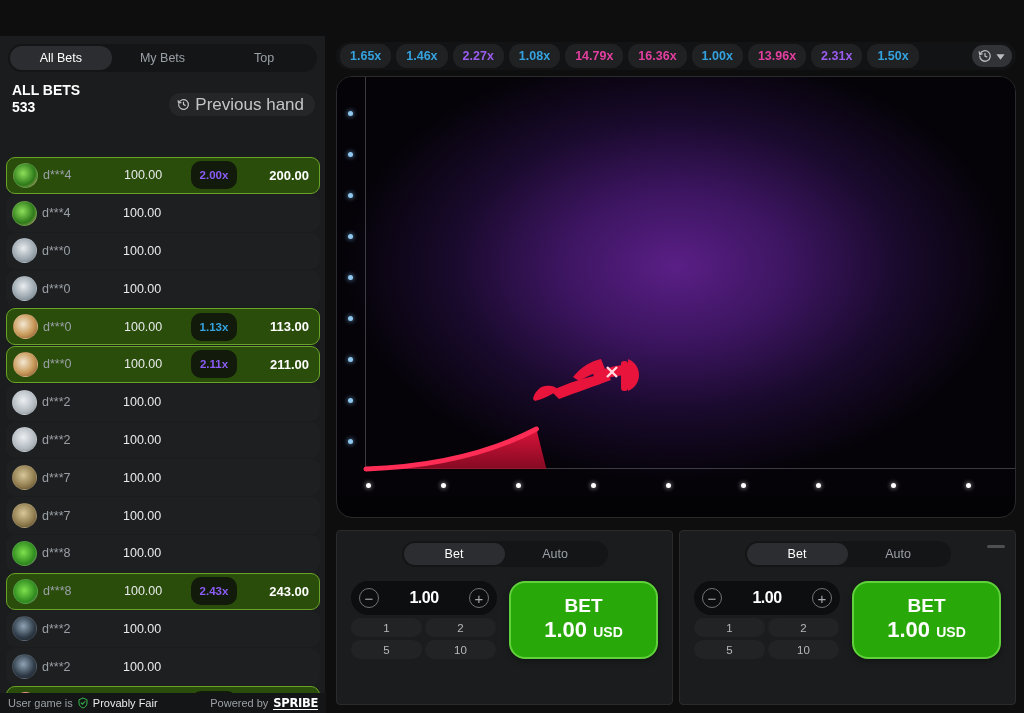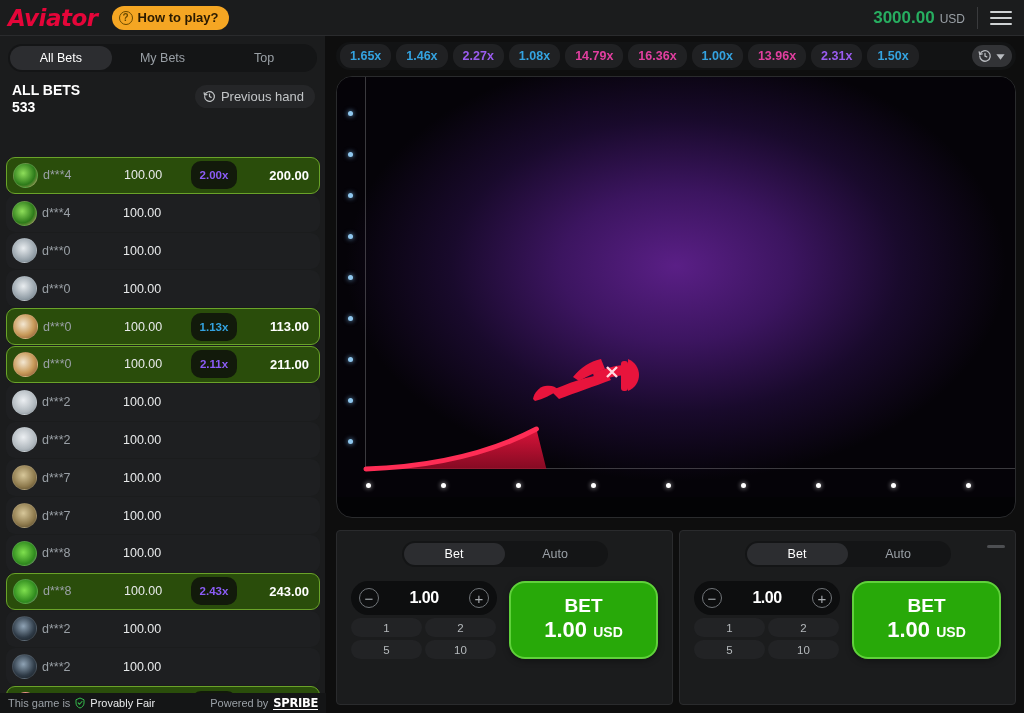--- a/index.html
+++ b/index.html
@@ -68,22 +68,22 @@
   .tab.active { background: #2c2d30; color: #fff; }
 
   .allbets-head {
     display: flex; align-items: flex-start; justify-content: space-between;
     padding: 10px 10px 2px 12px;
   }
   .allbets-title { font-size: 14px; font-weight: bold; color: #fff; line-height: 17px; }
   .prevhand {
     background: #252628; border-radius: 13px; height: 23px;
     display: flex; align-items: center; gap: 5px;
-    padding: 0 11px 0 8px; color: #c3c6c8; font-size: 13px;
-    cursor: pointer; margin-top: 3px;
+    padding: 0 11px 0 8px; color: #c3c6c8; font-size: 17px;
+    cursor: pointer; margin-top: 11px;
   }
   .clock-ic { width: 13px; height: 13px; }
 
   .colhead {
     display: flex; align-items: center; height: 20px;
     border-top: 1px solid #2a2b2d; border-bottom: 1px solid #2a2b2d;
     color: #7d8186; font-size: 11.5px; padding: 0 10px 0 12px;
     margin-top: 4px;
   }
   .ch-user { width: 106px; }
@@ -240,38 +240,20 @@
   }
   .betbtn .bl { color: #fff; font-size: 19px; font-weight: bold; line-height: 22px; }
   .betbtn .bv { color: #fff; font-size: 22px; font-weight: bold; line-height: 25px; }
   .betbtn .bv em { font-style: normal; font-size: 14px; }
 </style>
 </head>
 <body>
 
 <div class="app">
 
-  <div class="topbar">
-    <div class="logo">Aviator</div>
-    <div class="howto">
-      <span class="q">?</span>
-      <span>How to play?</span>
-    </div>
-    <div class="topright">
-      <div>
-        <span class="balance">3000.00</span><span class="balance-cur">USD</span>
-      </div>
-      <div class="divider-v"></div>
-      <div class="burger">
-          <i></i>
-          <i></i>
-          <i></i>
-        </div>
-    </div>
-  </div>
 
   <div class="left">
     <div class="tabs">
       <div class="tab active">All Bets</div>
       <div class="tab">My Bets</div>
       <div class="tab">Top</div>
     </div>
 
     <div class="allbets-head">
       <div>
@@ -402,21 +384,21 @@
           <div class="bamt">100.00</div>
           <div class="xchip">
             <span style="color: rgb(52, 163, 224);">1.71x</span>
           </div>
           <div class="cashamt">171.00</div>
         </div>
       </div>
 
     <div class="footer">
       <div class="pf">
-        <span>This game is</span>
+        <span>User game is</span>
         <svg class="shield" viewBox="0 0 24 24">
           <path d="M12 2 L20 5.5 V12 C20 17 16.4 20.8 12 22 C7.6 20.8 4 17 4 12 V5.5 Z" fill="none" stroke="#35b94b" stroke-width="2"></path>
           <polyline points="8.3,11.8 11,14.5 16,9" fill="none" stroke="#35b94b" stroke-width="2.2" stroke-linecap="round" stroke-linejoin="round"></polyline>
         </svg>
         <b>Provably Fair</b>
       </div>
       <div class="powered">
         <span>Powered by</span>
         <span class="spribe">SPRIBE</span>
       </div>

